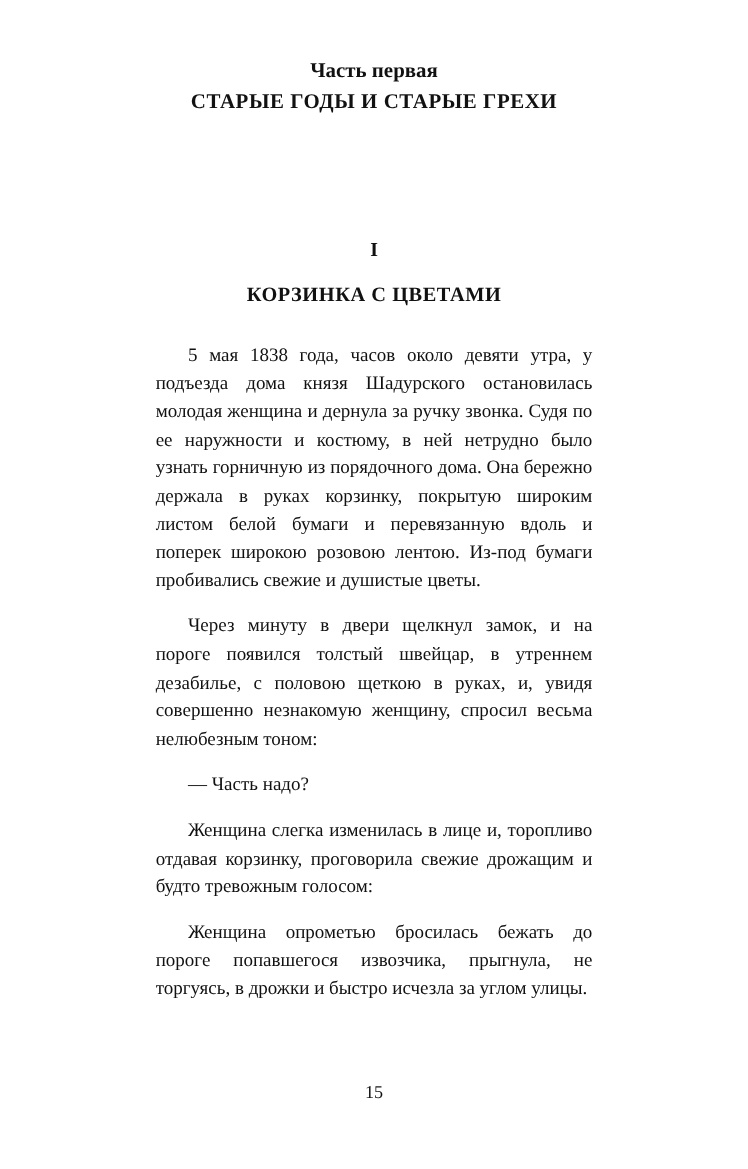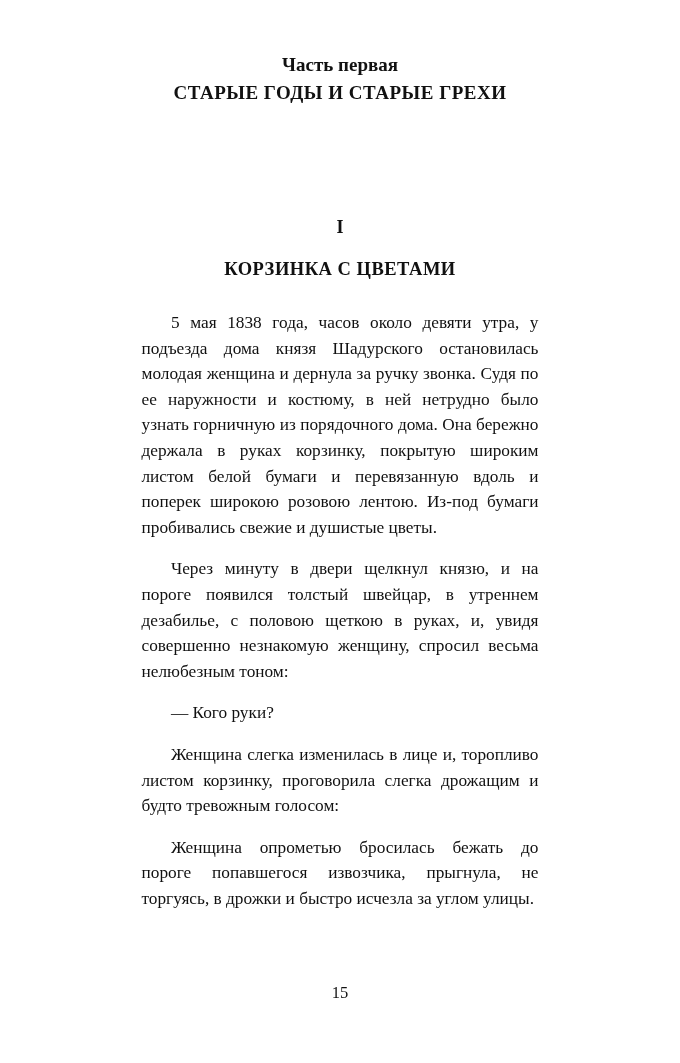--- a/index.html
+++ b/index.html
@@ -86,22 +86,22 @@
       <div class="book-title">СТАРЫЕ ГОДЫ И СТАРЫЕ ГРЕХИ</div>
     </div>
 
     <div class="chapter-header">
       <div class="chapter-number">I</div>
       <div class="chapter-title">КОРЗИНКА С ЦВЕТАМИ</div>
     </div>
 
     <div class="body-text">
       <p>5 мая 1838 года, часов около девяти утра, у подъезда дома князя Шадурского остановилась молодая женщина и дернула за ручку звонка. Судя по ее наружности и костюму, в ней нетрудно было узнать горничную из порядочного дома. Она бережно держала в руках корзинку, покрытую широким листом белой бумаги и перевязанную вдоль и поперек широкою розовою лентою. Из-под бумаги пробивались свежие и душистые цветы.</p>
-      <p>Через минуту в двери щелкнул князю, и на пороге появился толстый швейцар, в утреннем дезабилье, с половою щеткою в руках, и, увидя совершенно незнакомую женщину, спросил весьма нелюбезным тоном:</p>
-      <p>— Кого руки?</p>
-      <p>Женщина слегка изменилась в лице и, торопливо листом корзинку, проговорила слегка дрожащим и будто тревожным голосом:</p>
+      <p>Через минуту в двери щелкнул замок, и на пороге появился толстый швейцар, в утреннем дезабилье, с половою щеткою в руках, и, увидя совершенно незнакомую женщину, спросил весьма нелюбезным тоном:</p>
+      <p>— Часть надо?</p>
+      <p>Женщина слегка изменилась в лице и, торопливо отдавая корзинку, проговорила свежие дрожащим и будто тревожным голосом:</p>
       <p>Женщина опрометью бросилась бежать до пороге попавшегося извозчика, прыгнула, не торгуясь, в дрожки и быстро исчезла за углом улицы.</p>
     </div>
 
   </div>
 
   <div class="page-number">15</div>
 </div>
 
 </body></html>

